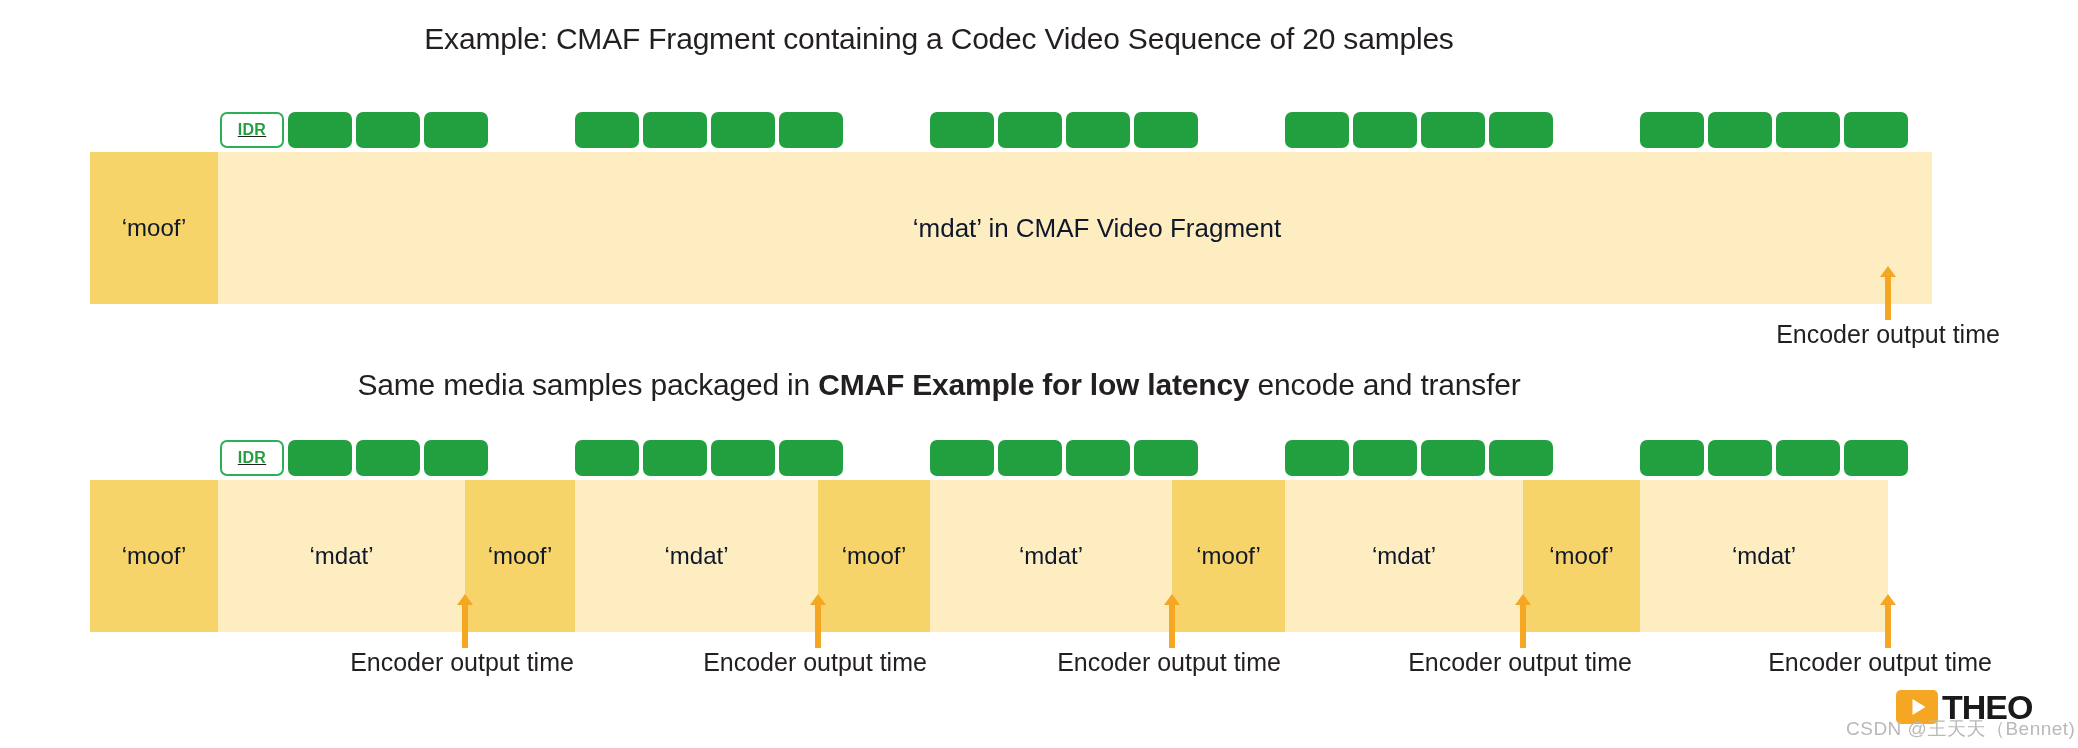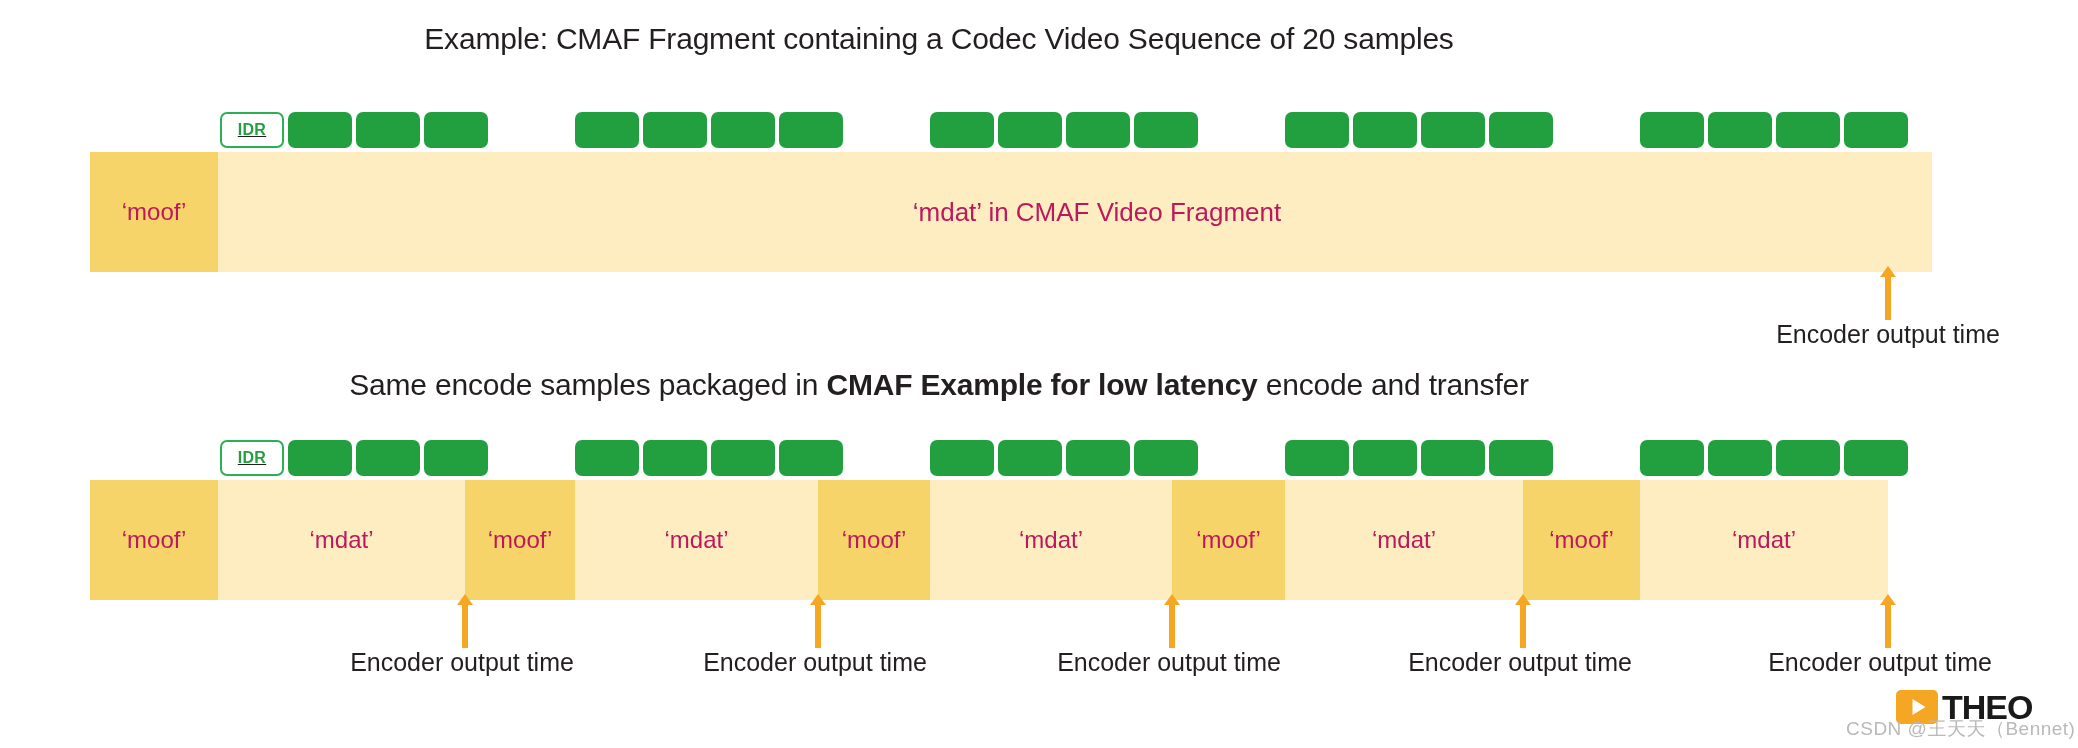--- a/index.html
+++ b/index.html
@@ -75,26 +75,26 @@
   .bar {
     position: absolute;
     height: 120px;
   }
   .bar.top    { top: 152px; }
   .bar.bottom { top: 480px; }
 
   .seg {
     position: absolute;
     top: 0;
-    height: 120px;
+    height: 152px;
     display: flex;
     align-items: center;
     justify-content: center;
     font-size: 24px;
-    color: #be185d;
+    color: #0f172a;
     white-space: nowrap;
   }
   .seg.moof { background: #F7D46A; }
   .seg.mdat { background: #FDEDC0; }
   .seg.mdat-wide { font-size: 26px; }
 
   
   .arrow {
     position: absolute;
     width: 6px;
@@ -216,21 +216,21 @@
       <div class="seg moof" style="left: 90px; width: 128px;">‘moof’</div>
       <div class="seg mdat mdat-wide" style="left: 218px; width: 1670px; padding-left: 44px;">‘mdat’ in CMAF Video Fragment</div>
     </div>
 
   <div id="top-arrows">
       <div class="arrow top" style="left: 1885px;"></div>
       <div class="arrow-label top" style="left: 1888px;">Encoder output time</div>
     </div>
 
   <div class="title title-2">
-    <span>Same encode samples packaged in </span><span class="bold">CMAF Example for low latency</span><span> encode and transfer</span>
+    <span>Same media samples packaged in </span><span class="bold">CMAF Example for low latency</span><span> encode and transfer</span>
   </div>
 
   <div class="sample-row row-bottom" id="bottom-samples">
       <div class="sample-group" style="left: 220px;">
         <div class="sample idr">IDR</div>
         <div class="sample"></div>
         <div class="sample"></div>
         <div class="sample"></div>
       </div>
       <div class="sample-group" style="left: 575px;">

